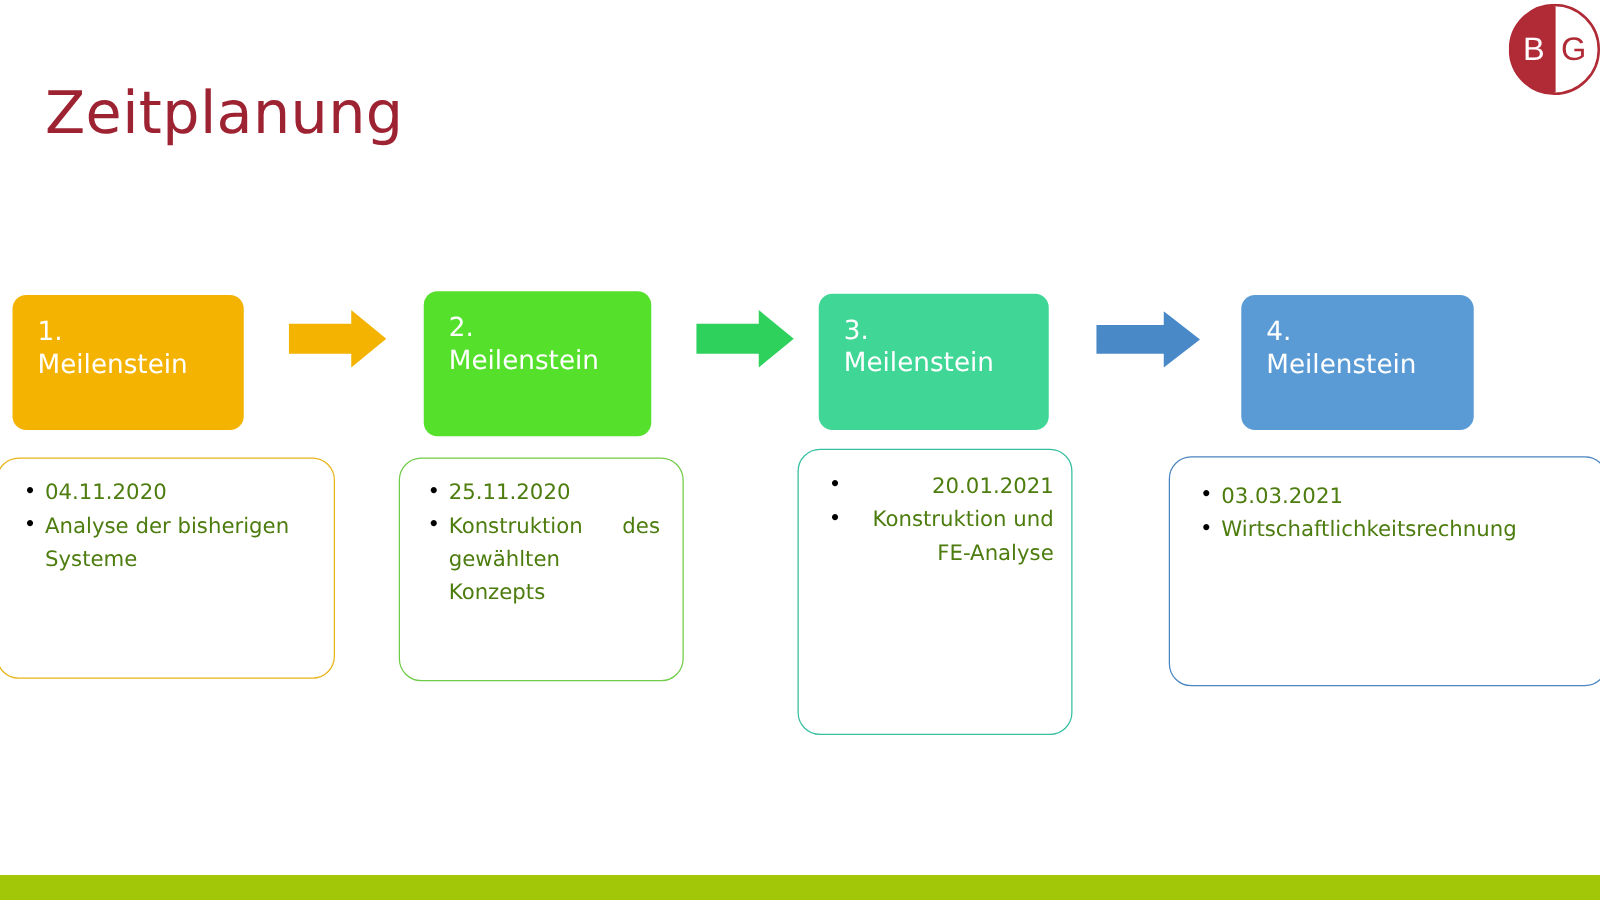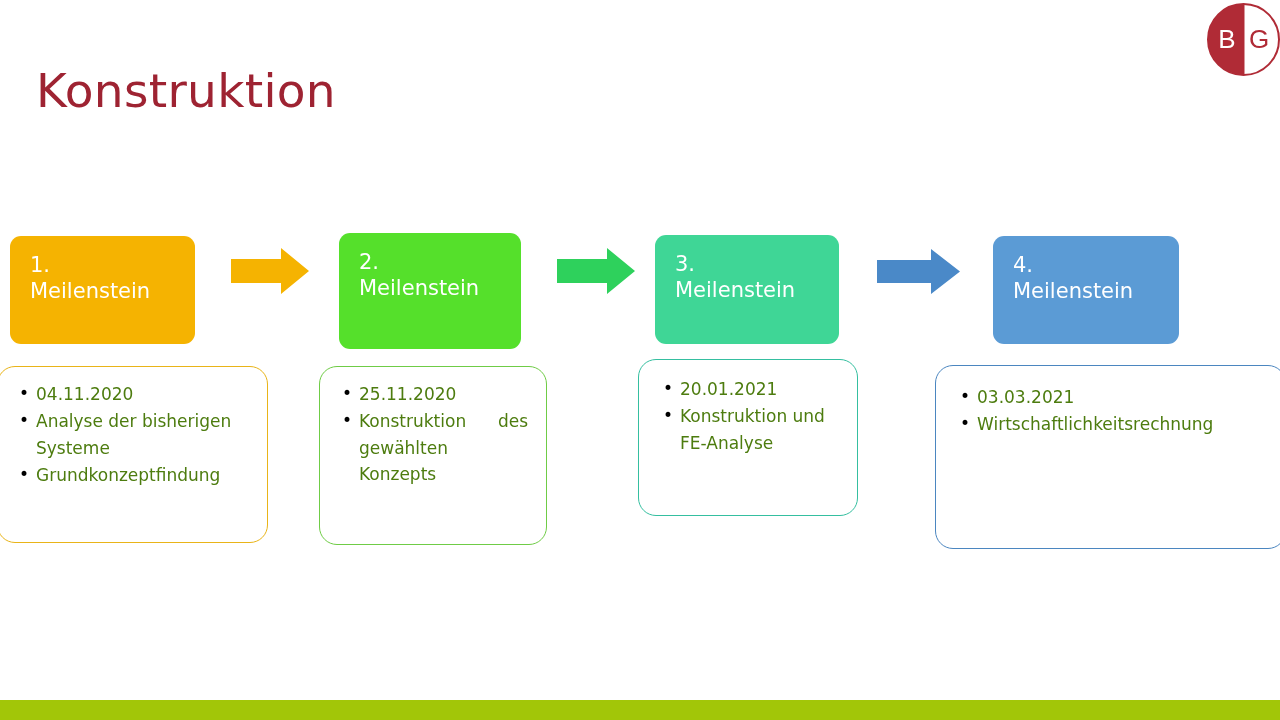--- a/index.html
+++ b/index.html
@@ -102,23 +102,24 @@
     left: -3px; top: 366px; width: 271px; height: 177px;
     border-color: #E9B418;
     padding: 14px 14px 0 21px;
   }
   #detail-2 {
     left: 319px; top: 366px; width: 228px; height: 179px;
     border-color: #6FCC46;
     padding: 14px 18px 13px 22px;
   }
   #detail-3 {
-    left: 638px; top: 359px; width: 220px; height: 157px;
+    left: 638px; top: 359px; width: 220px; height: 229px;
     border-color: #35BFA0;
     padding: 16px 14px 0 24px;
+    text-align: right;
   }
   #detail-4 {
     left: 935px; top: 365px; width: 351px; height: 184px;
     border-color: #4B86C0;
     padding: 18px 14px 0 24px;
   }
 
   
   #footer-bar {
     position: absolute;
@@ -135,21 +136,21 @@
 <div id="logo">
   <svg width="73" height="73" viewBox="0 0 73 73">
     <circle cx="36.5" cy="36.5" r="35.5" fill="#ffffff" stroke="#B02B36" stroke-width="2"></circle>
     <path d="M36.5 1 A35.5 35.5 0 0 0 36.5 72 Z" fill="#B02B36"></path>
     <line x1="36.5" y1="2" x2="36.5" y2="71" stroke="#B02B36" stroke-width="2"></line>
     <text x="20" y="45" font-family="'Liberation Sans', sans-serif" font-size="26" fill="#ffffff" text-anchor="middle">B</text>
     <text x="52" y="45" font-family="'Liberation Sans', sans-serif" font-size="26" fill="#B02B36" text-anchor="middle">G</text>
   </svg>
 </div>
 
-<div id="slide-title">Konstruktion</div>
+<div id="slide-title">Zeitplanung</div>
 
 <div class="milestone-box" id="milestone-1">
   <span class="m-num">1.</span>
   <span class="m-word">Meilenstein</span>
 </div>
 
 <div class="milestone-box" id="milestone-2">
   <span class="m-num">2.</span>
   <span class="m-word">Meilenstein</span>
 </div>
@@ -179,21 +180,20 @@
 <div class="arrow" id="arrow-3">
   <svg width="83" height="45" viewBox="0 0 83 45">
     <polygon points="0,11 54,11 54,0 83,22.5 54,45 54,34 0,34" fill="#4A89C8"></polygon>
   </svg>
 </div>
 
 <div class="detail-card" id="detail-1">
   <ul class="detail-list">
     <li>04.11.2020</li>
     <li>Analyse der bisherigen Systeme</li>
-    <li>Grundkonzeptfindung</li>
   </ul>
 </div>
 
 <div class="detail-card" id="detail-2">
   <ul class="detail-list justified">
     <li>25.11.2020</li>
     <li>Konstruktion des gewählten Konzepts</li>
   </ul>
 </div>
 

